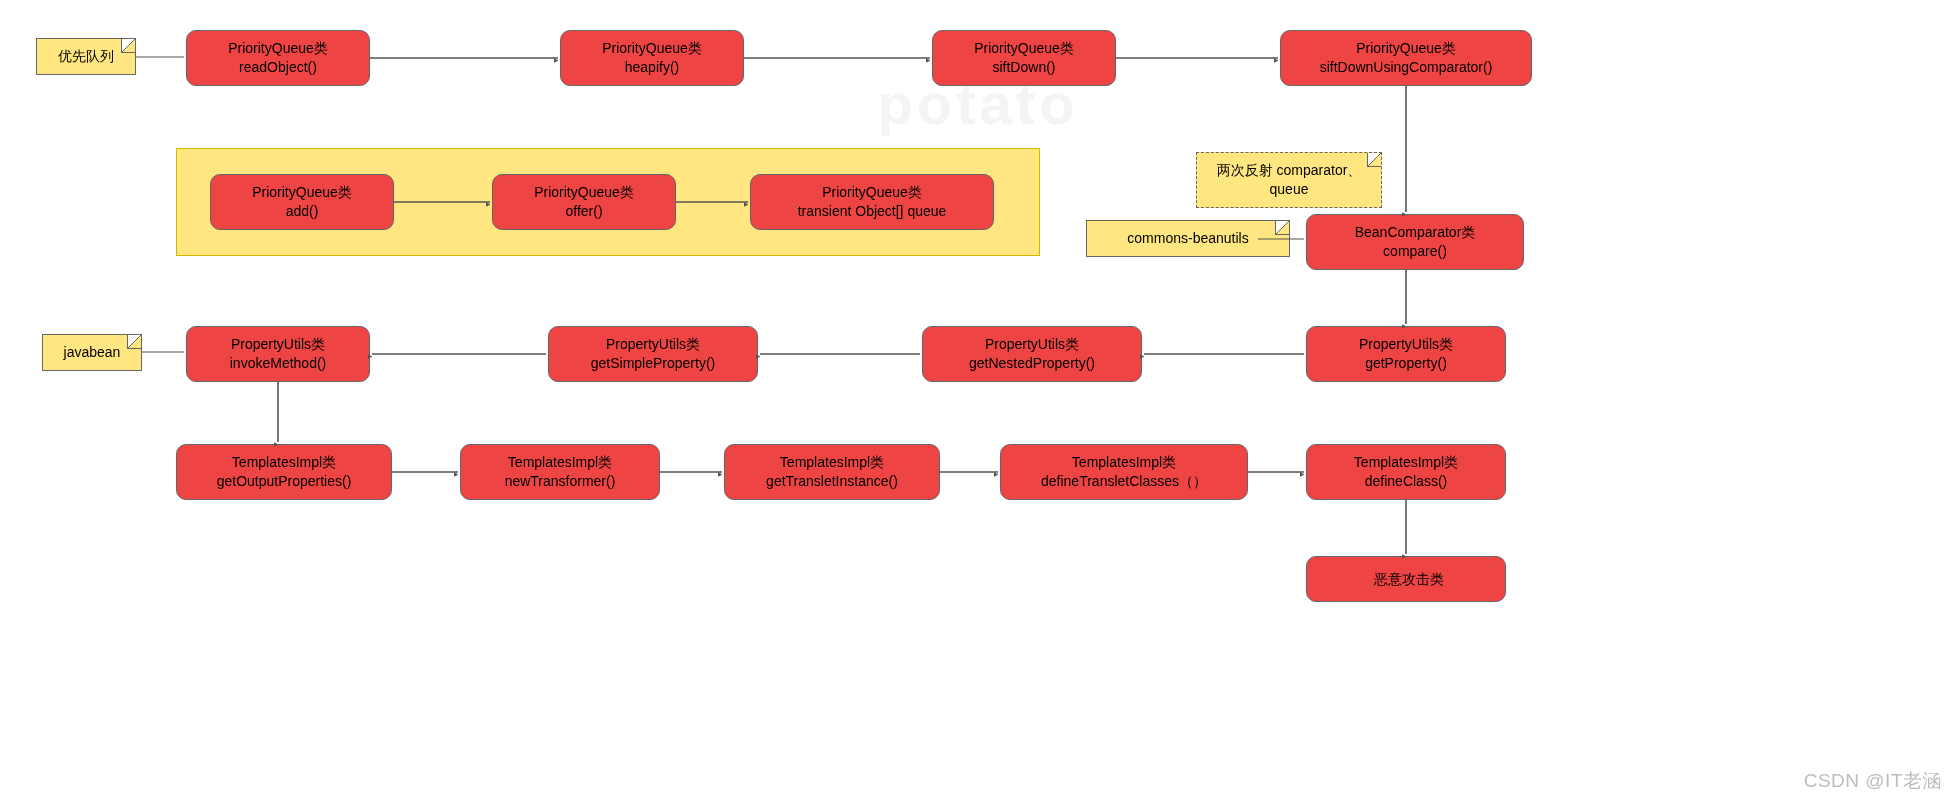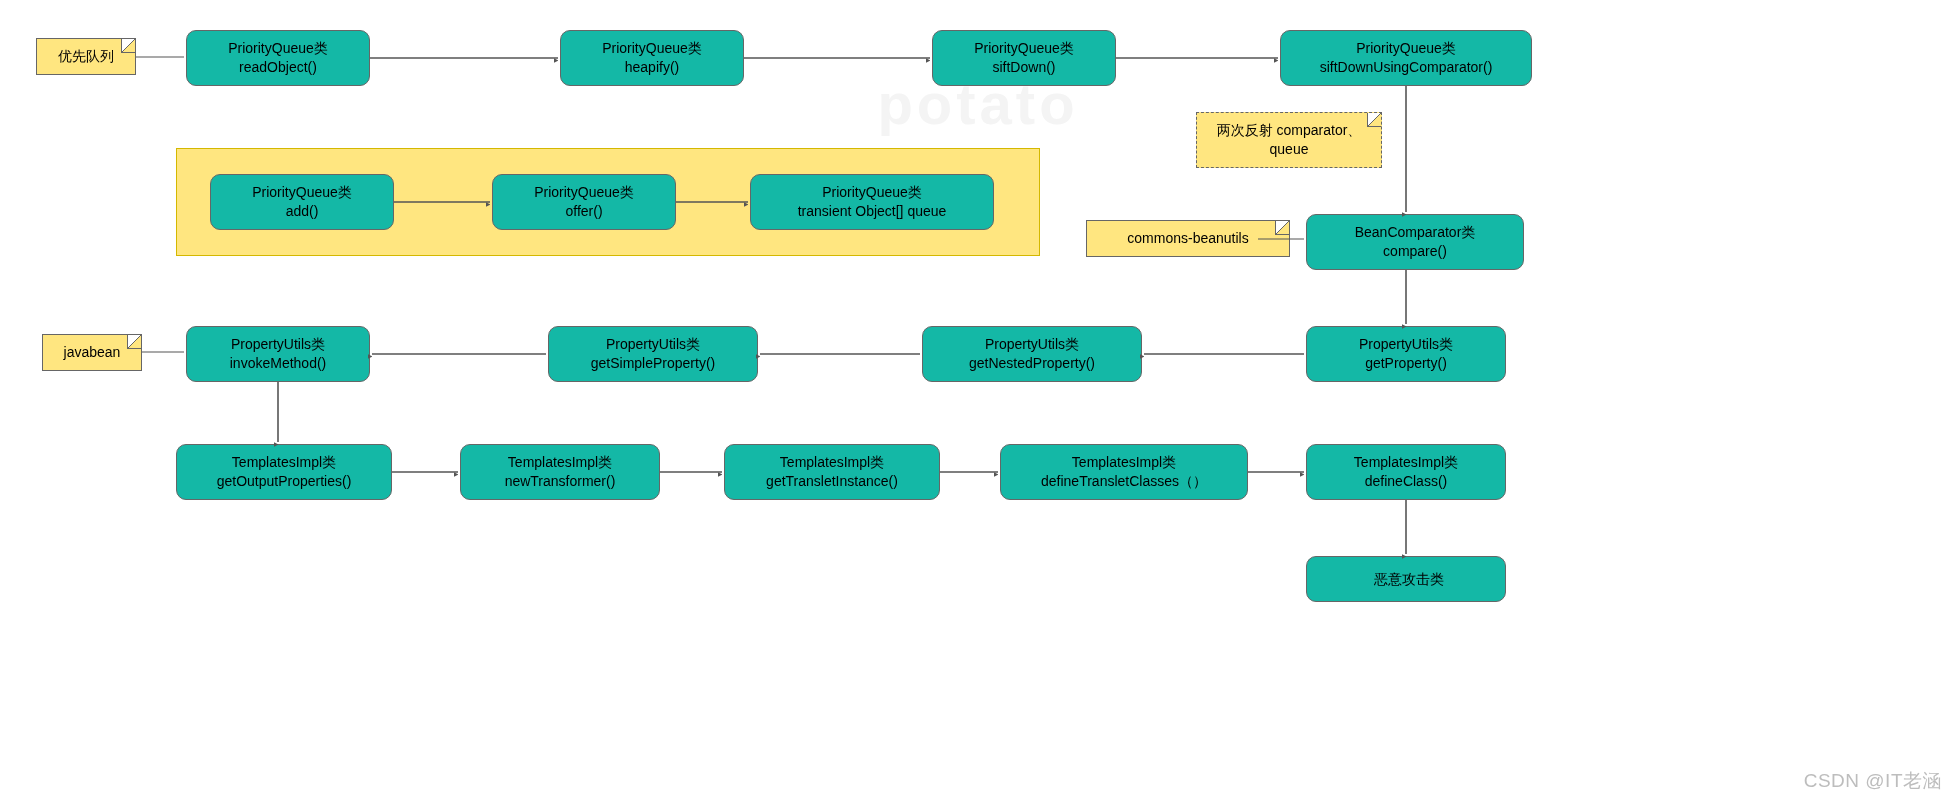--- a/index.html
+++ b/index.html
@@ -30,21 +30,21 @@
     right: 14px;
     bottom: 6px;
     font-size: 19px;
     color: #bdbdbd;
     letter-spacing: 0.5px;
   }
   .node {
     position: absolute;
     border: 1px solid #666;
     border-radius: 10px;
-    background: #14b8a6;
+    background: #ef4444;
     display: flex;
     flex-direction: column;
     justify-content: center;
     align-items: center;
     padding: 6px 10px;
     line-height: 1.35;
     text-align: center;
     white-space: pre-line;
   }
   .note {
@@ -56,21 +56,21 @@
     text-align: center;
   }
   .note .fold {
     position: absolute;
     top: 0; right: 0;
     width: 14px; height: 14px;
     background: linear-gradient(135deg, #fff 49%, #666 50%, #ffe680 52%);
     border-left: 1px solid #666;
     border-bottom: 1px solid #666;
   }
-  .dashed { border-style: dashed; }
+  .dashed { border-style: dashed; margin-top: 40px; }
   .group {
     position: absolute;
     background: #ffe680;
     border: 1px solid #d4b800;
   }
   svg.edges {
     position: absolute;
     left: 0; top: 0;
     width: 1956px; height: 800px;
     pointer-events: none;

